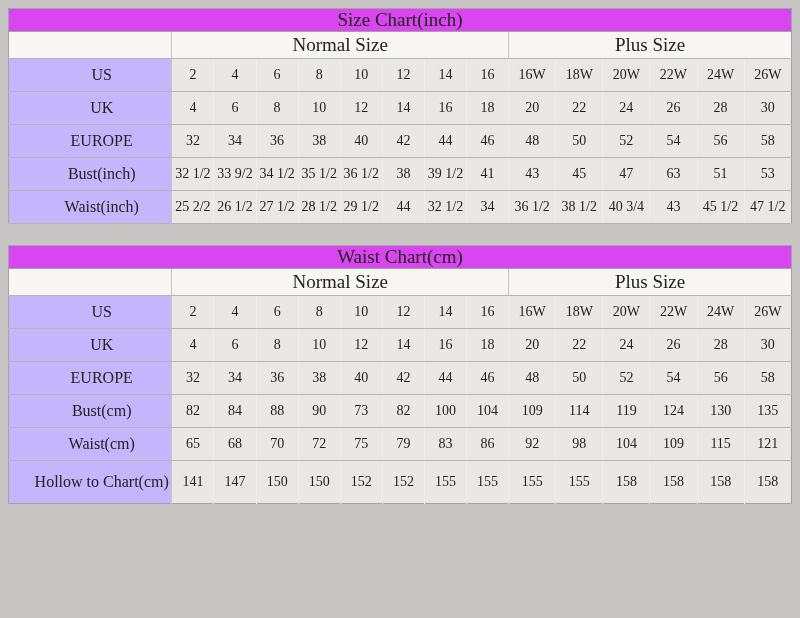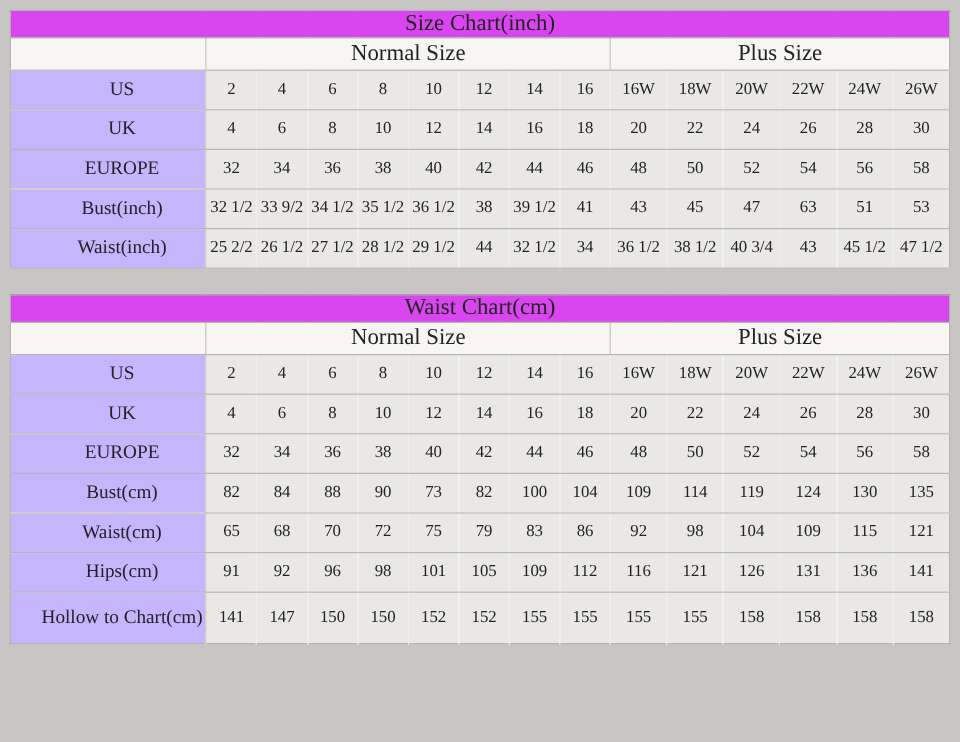--- a/index.html
+++ b/index.html
@@ -278,37 +278,20 @@
           <td class="val">79</td>
           <td class="val">83</td>
           <td class="val">86</td>
           <td class="val">92</td>
           <td class="val">98</td>
           <td class="val">104</td>
           <td class="val">109</td>
           <td class="val">115</td>
           <td class="val last">121</td>
         </tr>
-        <tr>
-          <td class="label-col">Hips(cm)</td>
-          <td class="val">91</td>
-          <td class="val">92</td>
-          <td class="val">96</td>
-          <td class="val">98</td>
-          <td class="val">101</td>
-          <td class="val">105</td>
-          <td class="val">109</td>
-          <td class="val">112</td>
-          <td class="val">116</td>
-          <td class="val">121</td>
-          <td class="val">126</td>
-          <td class="val">131</td>
-          <td class="val">136</td>
-          <td class="val last">141</td>
-        </tr>
         <tr class="last-row">
           <td class="label-col">Hollow to Chart(cm)</td>
           <td class="val">141</td>
           <td class="val">147</td>
           <td class="val">150</td>
           <td class="val">150</td>
           <td class="val">152</td>
           <td class="val">152</td>
           <td class="val">155</td>
           <td class="val">155</td>

